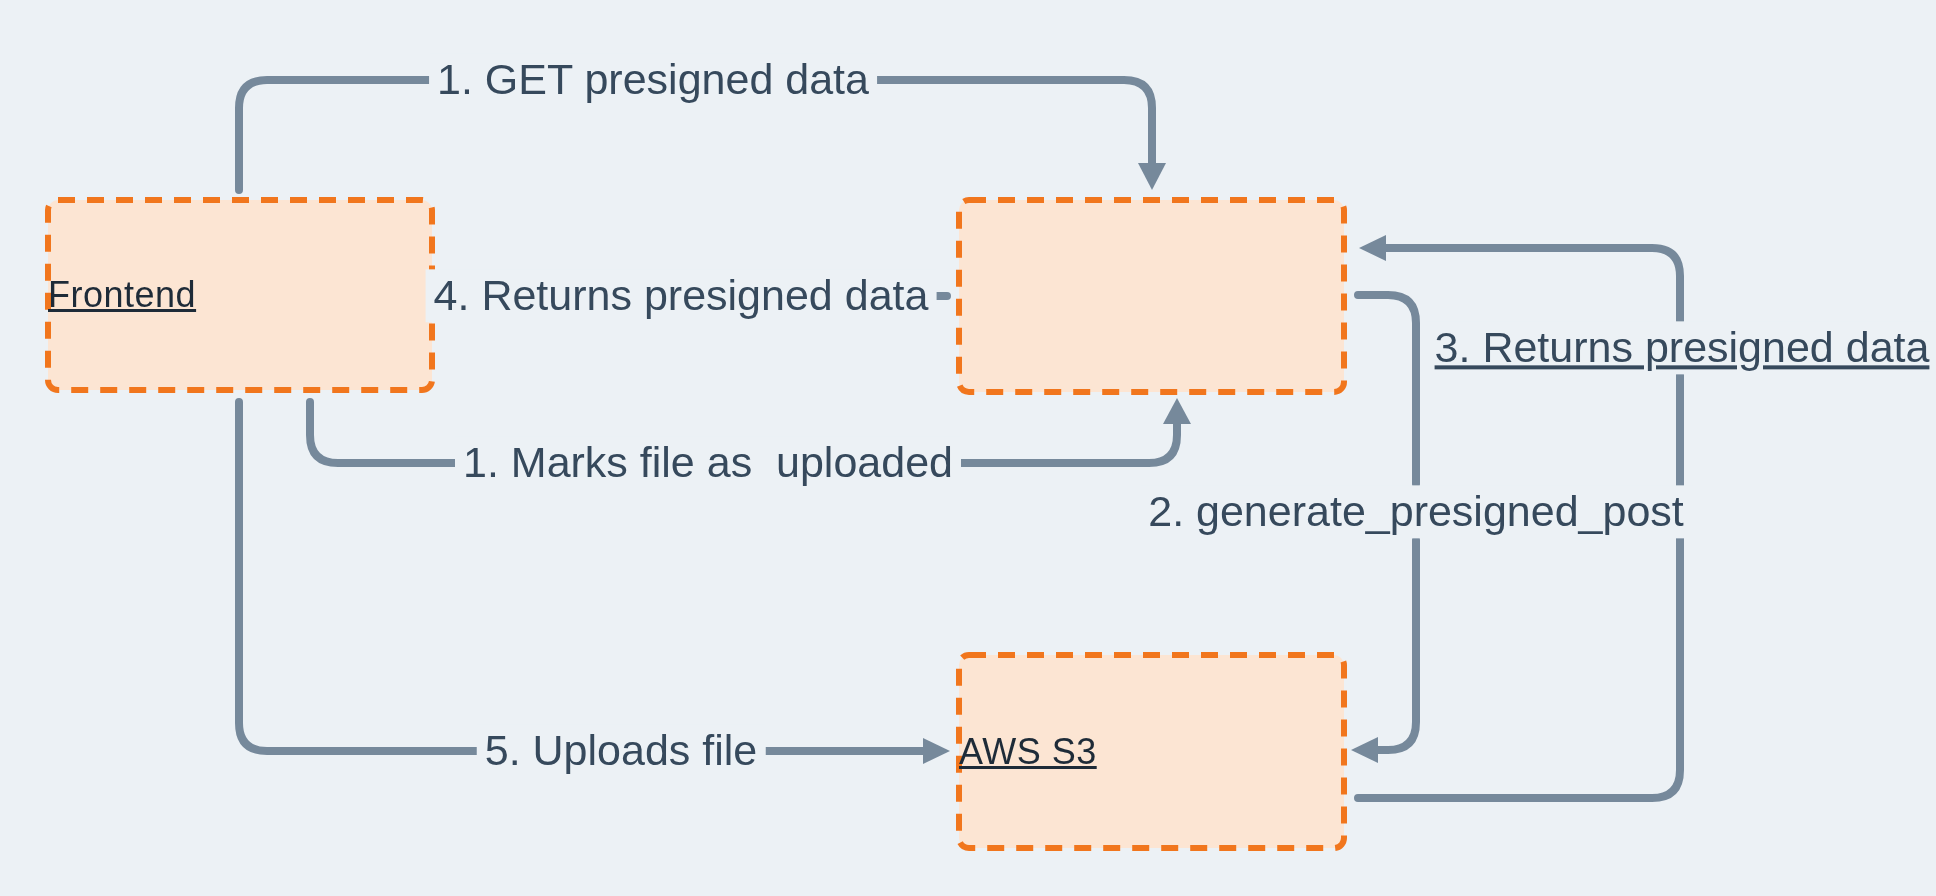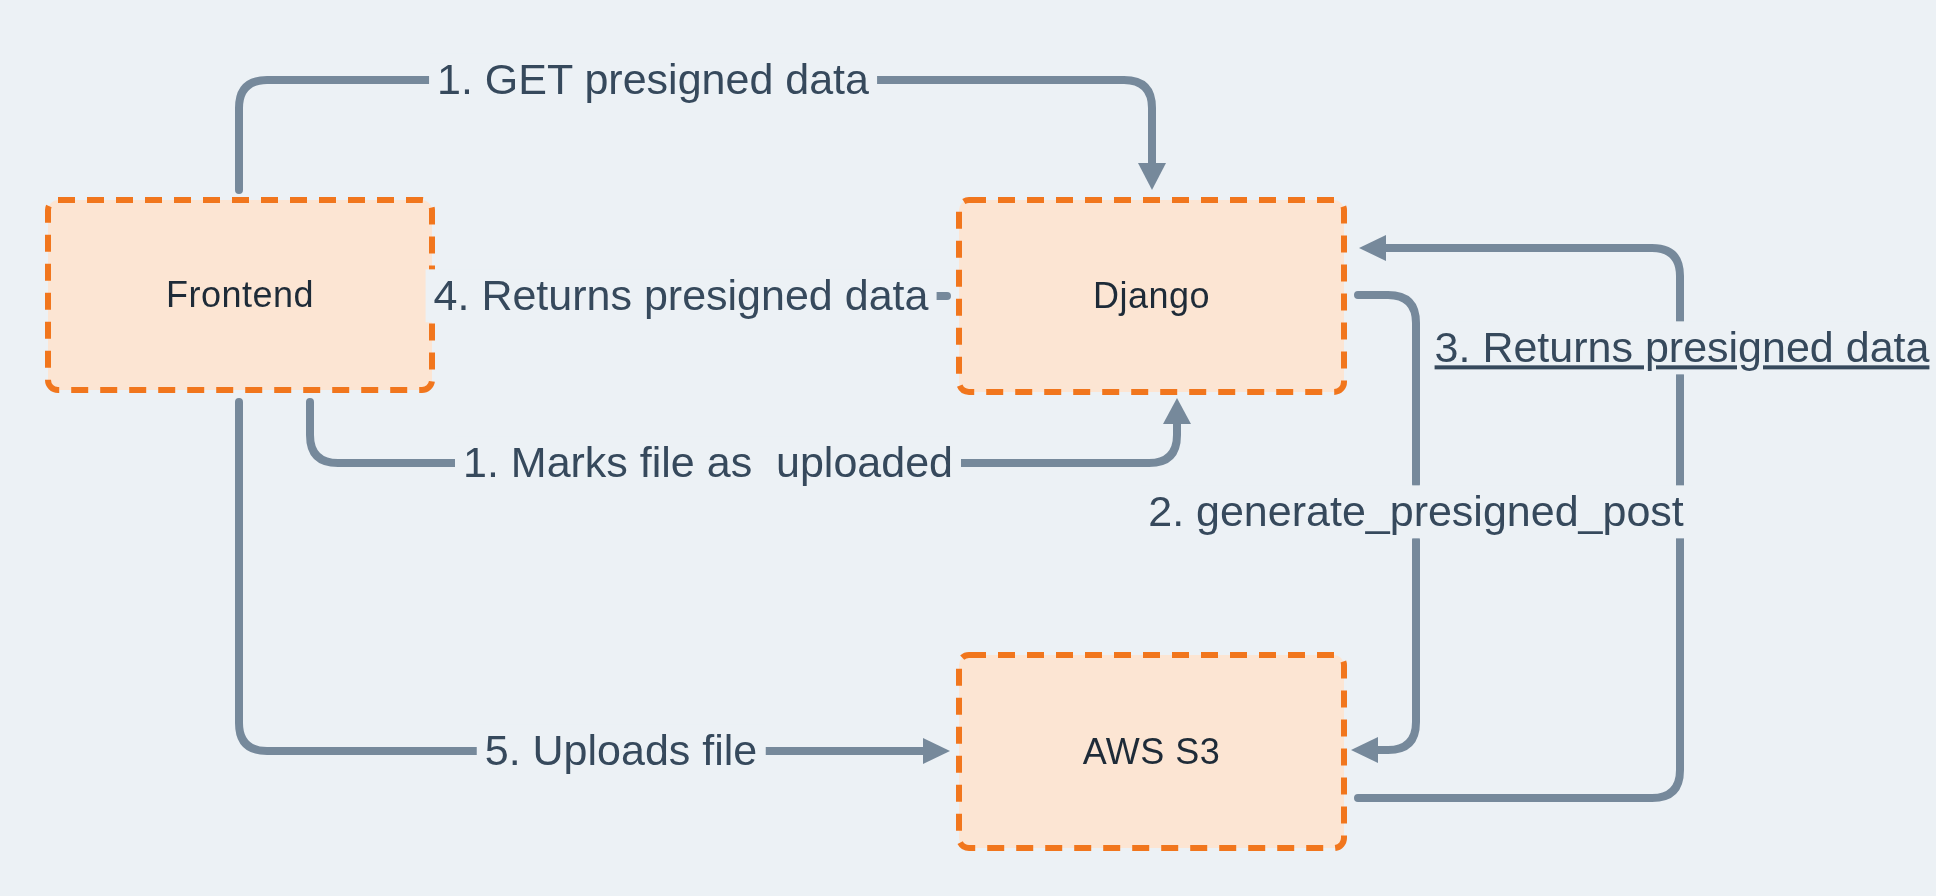--- a/index.html
+++ b/index.html
@@ -21,24 +21,25 @@
   }
   .canvas > svg {
     position: absolute;
     left: 0;
     top: 0;
   }
   .node-label {
     position: absolute;
     display: flex;
     align-items: center;
-    justify-content: center;
+    justify-content: flex-start;
     font-size: 36px;
     color: #1e2b38;
     letter-spacing: 0.5px;
+    text-decoration: underline;
   }
   .edge-label {
     position: absolute;
     transform: translate(-50%, -50%);
     font-size: 43px;
     color: #36495c;
     background: #ecf1f5;
     padding: 3px 8px;
     white-space: pre;
     line-height: 1.1;
@@ -81,23 +82,20 @@
     <g fill="#fce5d3" stroke="#f1761d" stroke-width="6" stroke-dasharray="17 12">
       <rect x="48" y="200" width="384" height="190" rx="10"></rect>
       <rect x="959" y="200" width="385" height="192" rx="10"></rect>
       <rect x="959" y="655" width="385" height="193" rx="10"></rect>
     </g>
   </svg>
 
   <div class="node-label" style="left:48px; top:200px; width:384px; height:190px;">
     <span>Frontend</span>
   </div>
-  <div class="node-label" style="left:959px; top:200px; width:385px; height:192px;">
-    <span>Django</span>
-  </div>
   <div class="node-label" style="left:959px; top:655px; width:385px; height:193px;">
     <span>AWS S3</span>
   </div>
 
   <div class="edge-label" style="left:653px; top:80px;">1. GET presigned data</div>
   <div class="edge-label" style="left:1416px; top:512px;">2. generate_presigned_post</div>
   <div class="edge-label" style="left:1682px; top:348px;text-decoration:underline;">3. Returns presigned data</div>
   <div class="edge-label" style="left:681px; top:296px;">4. Returns presigned data</div>
   <div class="edge-label" style="left:621px; top:751px;">5. Uploads file</div>
   <div class="edge-label" style="left:708px; top:463px;">1. Marks file as  uploaded</div>

